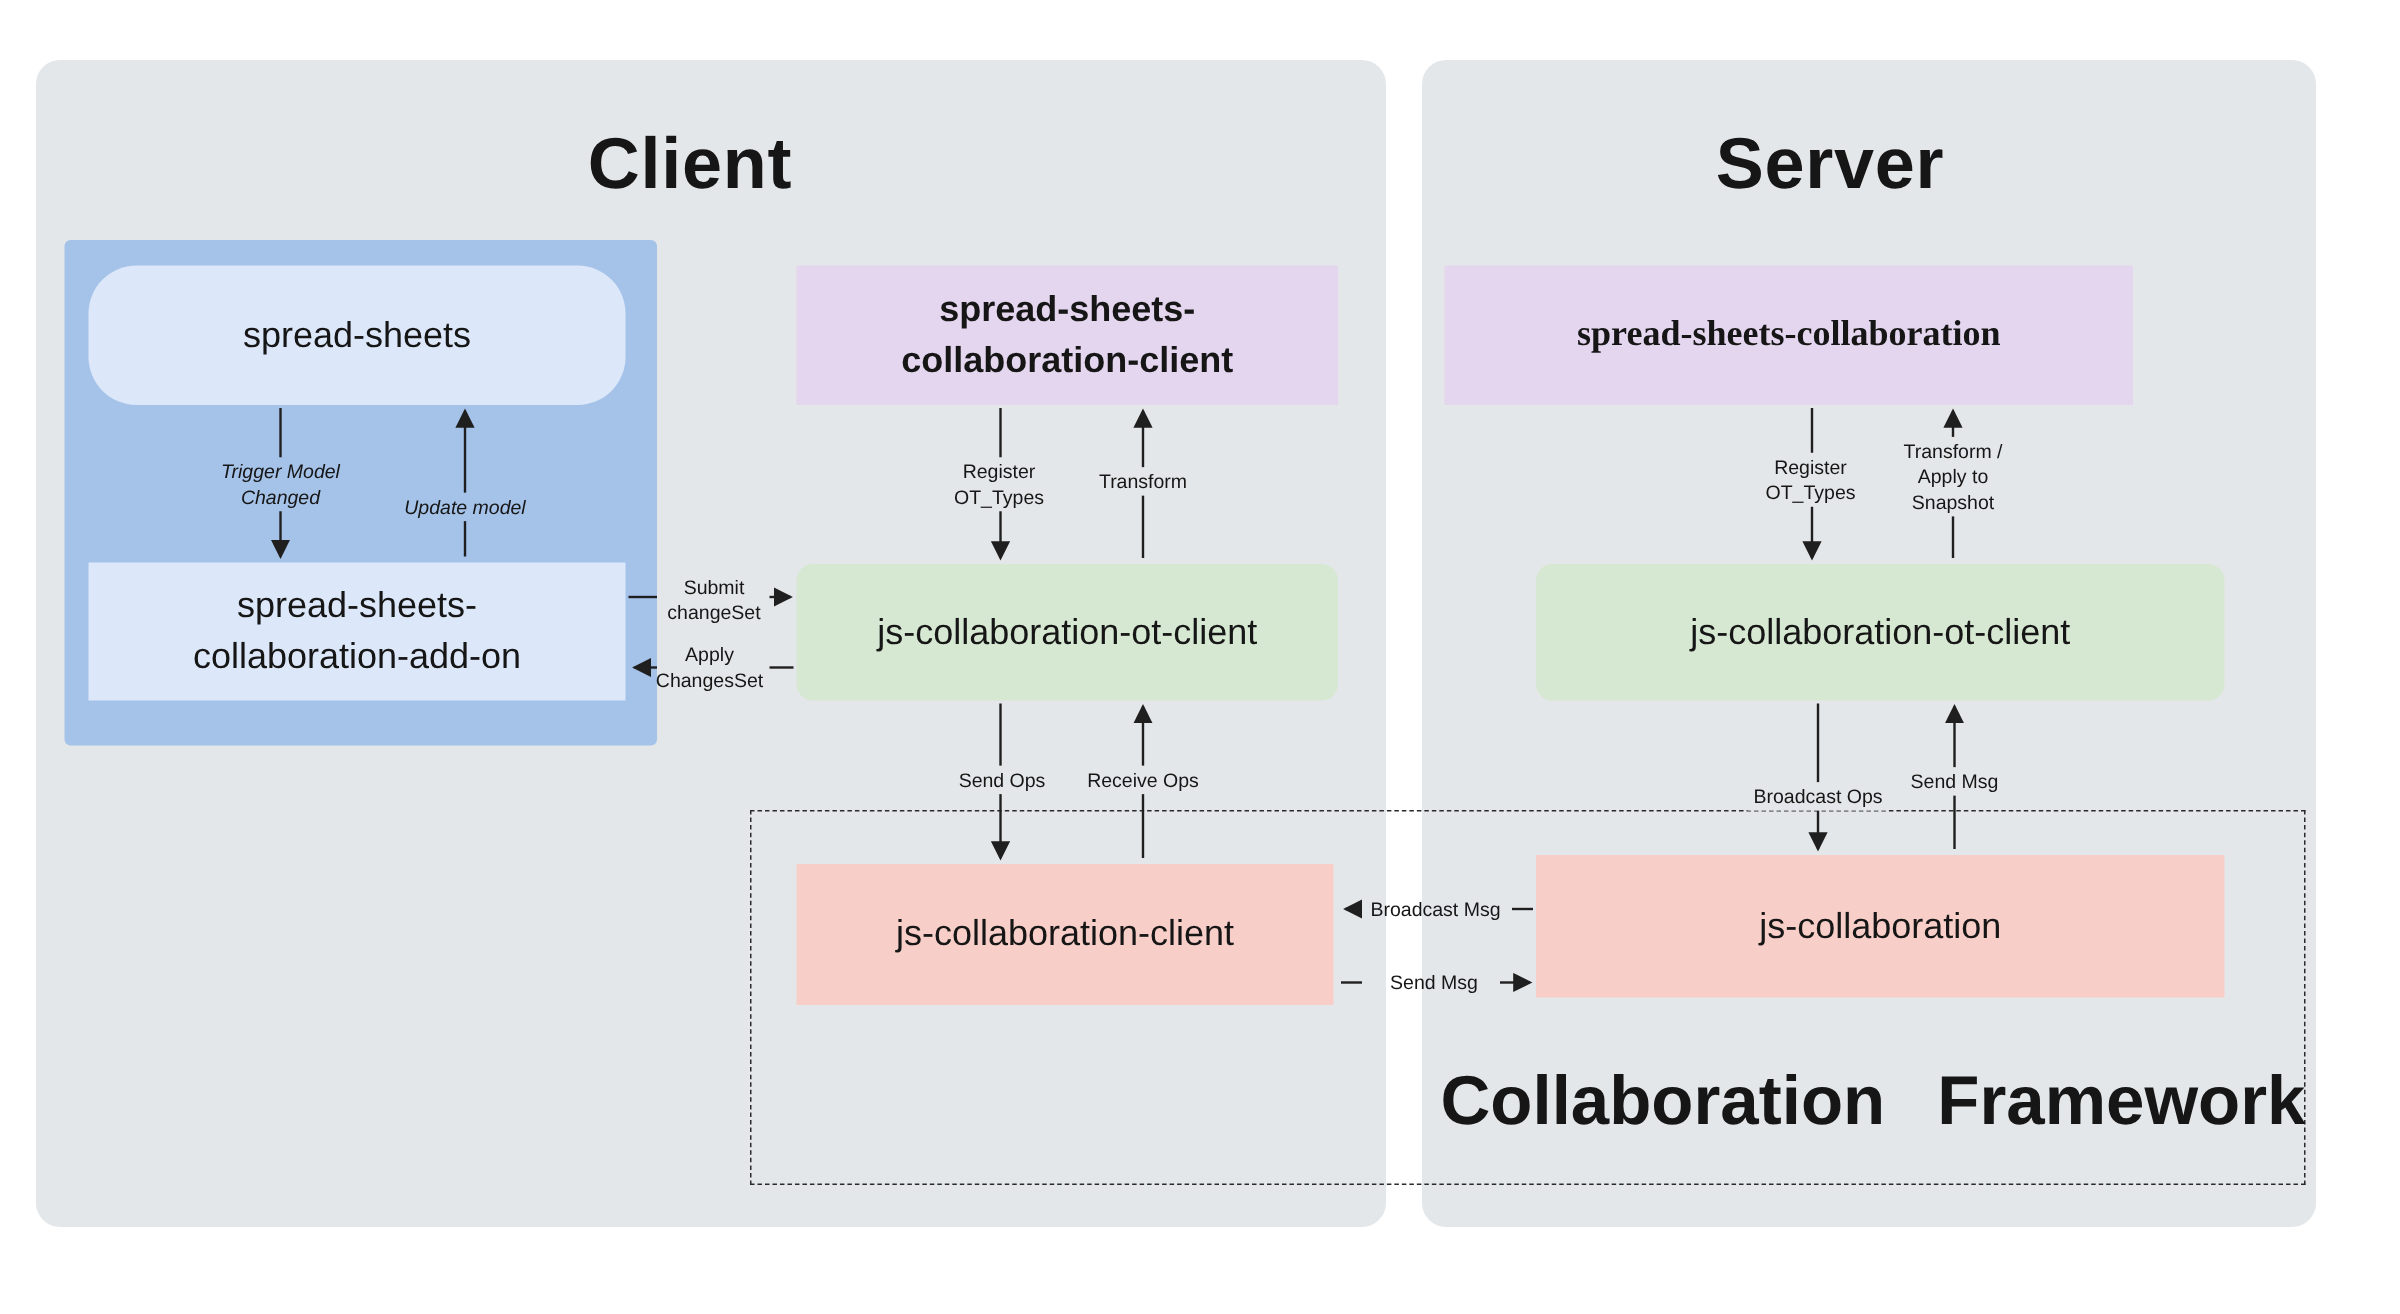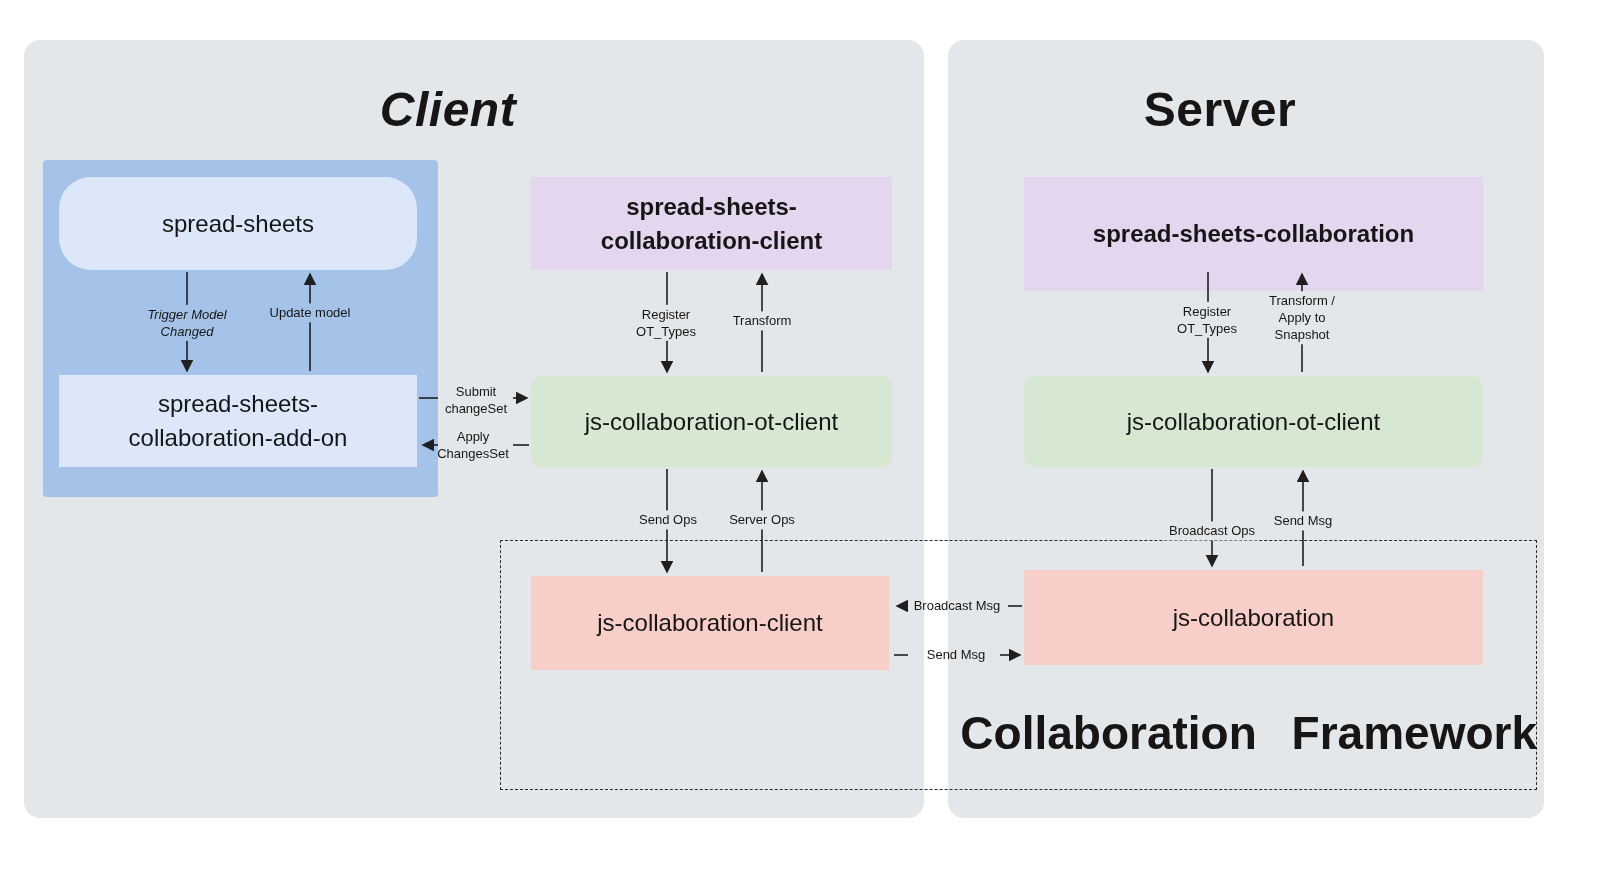--- a/index.html
+++ b/index.html
@@ -42,35 +42,35 @@
   .bg-blue{background:var(--blue-container);}
 </style>
 </head>
 <body>
 
 <div class="canvas">
 
   <div class="panel" style="left:24px;top:40px;width:900px;height:778px;"></div>
   <div class="panel" style="left:948px;top:40px;width:596px;height:778px;"></div>
 
-  <div class="panel-title" style="left:48px;top:82px;width:800px;font-style:italic;">Client</div>
+  <div class="panel-title" style="left:60px;top:82px;width:800px;">Client</div>
   <div class="panel-title" style="left:948px;top:82px;width:544px;">Server</div>
 
   <div class="blue-container" style="left:43px;top:160px;width:395px;height:337px;"></div>
 
   <div class="box lightblue" style="left:59px;top:177px;width:358px;height:93px;border-radius:32px;">spread-sheets</div>
   <div class="box lightblue" style="left:59px;top:375px;width:358px;height:92px;">spread-sheets-
 collaboration-add-on</div>
 
   <div class="box purple" style="left:531px;top:177px;width:361px;height:93px;">spread-sheets-
 collaboration-client</div>
   <div class="box green" style="left:531px;top:376px;width:361px;height:91px;">js-collaboration-ot-client</div>
   <div class="box pink" style="left:531px;top:576px;width:358px;height:94px;">js-collaboration-client</div>
 
-  <div class="box purple" style="left:1024px;top:177px;width:459px;height:114px;">spread-sheets-collaboration</div>
+  <div class="box purple" style="left:963px;top:177px;width:459px;height:93px;font-family:Liberation Serif, serif;">spread-sheets-collaboration</div>
   <div class="box green" style="left:1024px;top:376px;width:459px;height:91px;">js-collaboration-ot-client</div>
   <div class="box pink" style="left:1024px;top:570px;width:459px;height:95px;">js-collaboration</div>
 
   <div class="dashed-frame" style="left:500px;top:540px;width:1037px;height:250px;"></div>
   <div class="framework-title" style="left:500px;top:706px;width:1037px;">Collaboration Framework</div>
 
   <svg class="arrows" aria-hidden="true">
     <defs>
       <marker id="ah" markerWidth="9" markerHeight="9" refX="7" refY="4" orient="auto">
         <path d="M0,0 L8,4 L0,8 z" fill="#1f1f1f"></path>
@@ -96,33 +96,33 @@
     <line x1="1303" y1="566" x2="1303" y2="471" marker-end="url(#ah)"></line>
 
     <line x1="908" y1="606" x2="897" y2="606" marker-end="url(#ah)"></line>
     <line x1="1008" y1="606" x2="1022" y2="606"></line>
     <line x1="894" y1="655" x2="908" y2="655"></line>
     <line x1="1000" y1="655" x2="1020" y2="655" marker-end="url(#ah)"></line>
   </svg>
 
   <div class="alabel bg-blue" style="left:187px;top:323px;font-style:italic;">Trigger Model
 Changed</div>
-  <div class="alabel bg-blue" style="left:310px;top:313px;">Update model</div>
+  <div class="alabel bg-blue" style="left:310px;top:338px;font-style:italic;">Update model</div>
 
   <div class="alabel bg-panel" style="left:666px;top:323px;">Register
 OT_Types</div>
   <div class="alabel bg-panel" style="left:762px;top:321px;">Transform</div>
 
   <div class="alabel" style="left:476px;top:400px;">Submit
 changeSet</div>
   <div class="alabel" style="left:473px;top:445px;">Apply
 ChangesSet</div>
 
   <div class="alabel bg-panel" style="left:668px;top:520px;">Send Ops</div>
-  <div class="alabel bg-panel" style="left:762px;top:520px;">Server Ops</div>
+  <div class="alabel bg-panel" style="left:762px;top:520px;">Receive Ops</div>
 
   <div class="alabel bg-panel" style="left:1207px;top:320px;">Register
 OT_Types</div>
   <div class="alabel bg-panel" style="left:1302px;top:318px;">Transform /
 Apply to
 Snapshot</div>
 
   <div class="alabel bg-panel" style="left:1212px;top:507px;margin-top:24px;">Broadcast Ops</div>
   <div class="alabel bg-panel" style="left:1303px;top:521px;">Send Msg</div>
 

